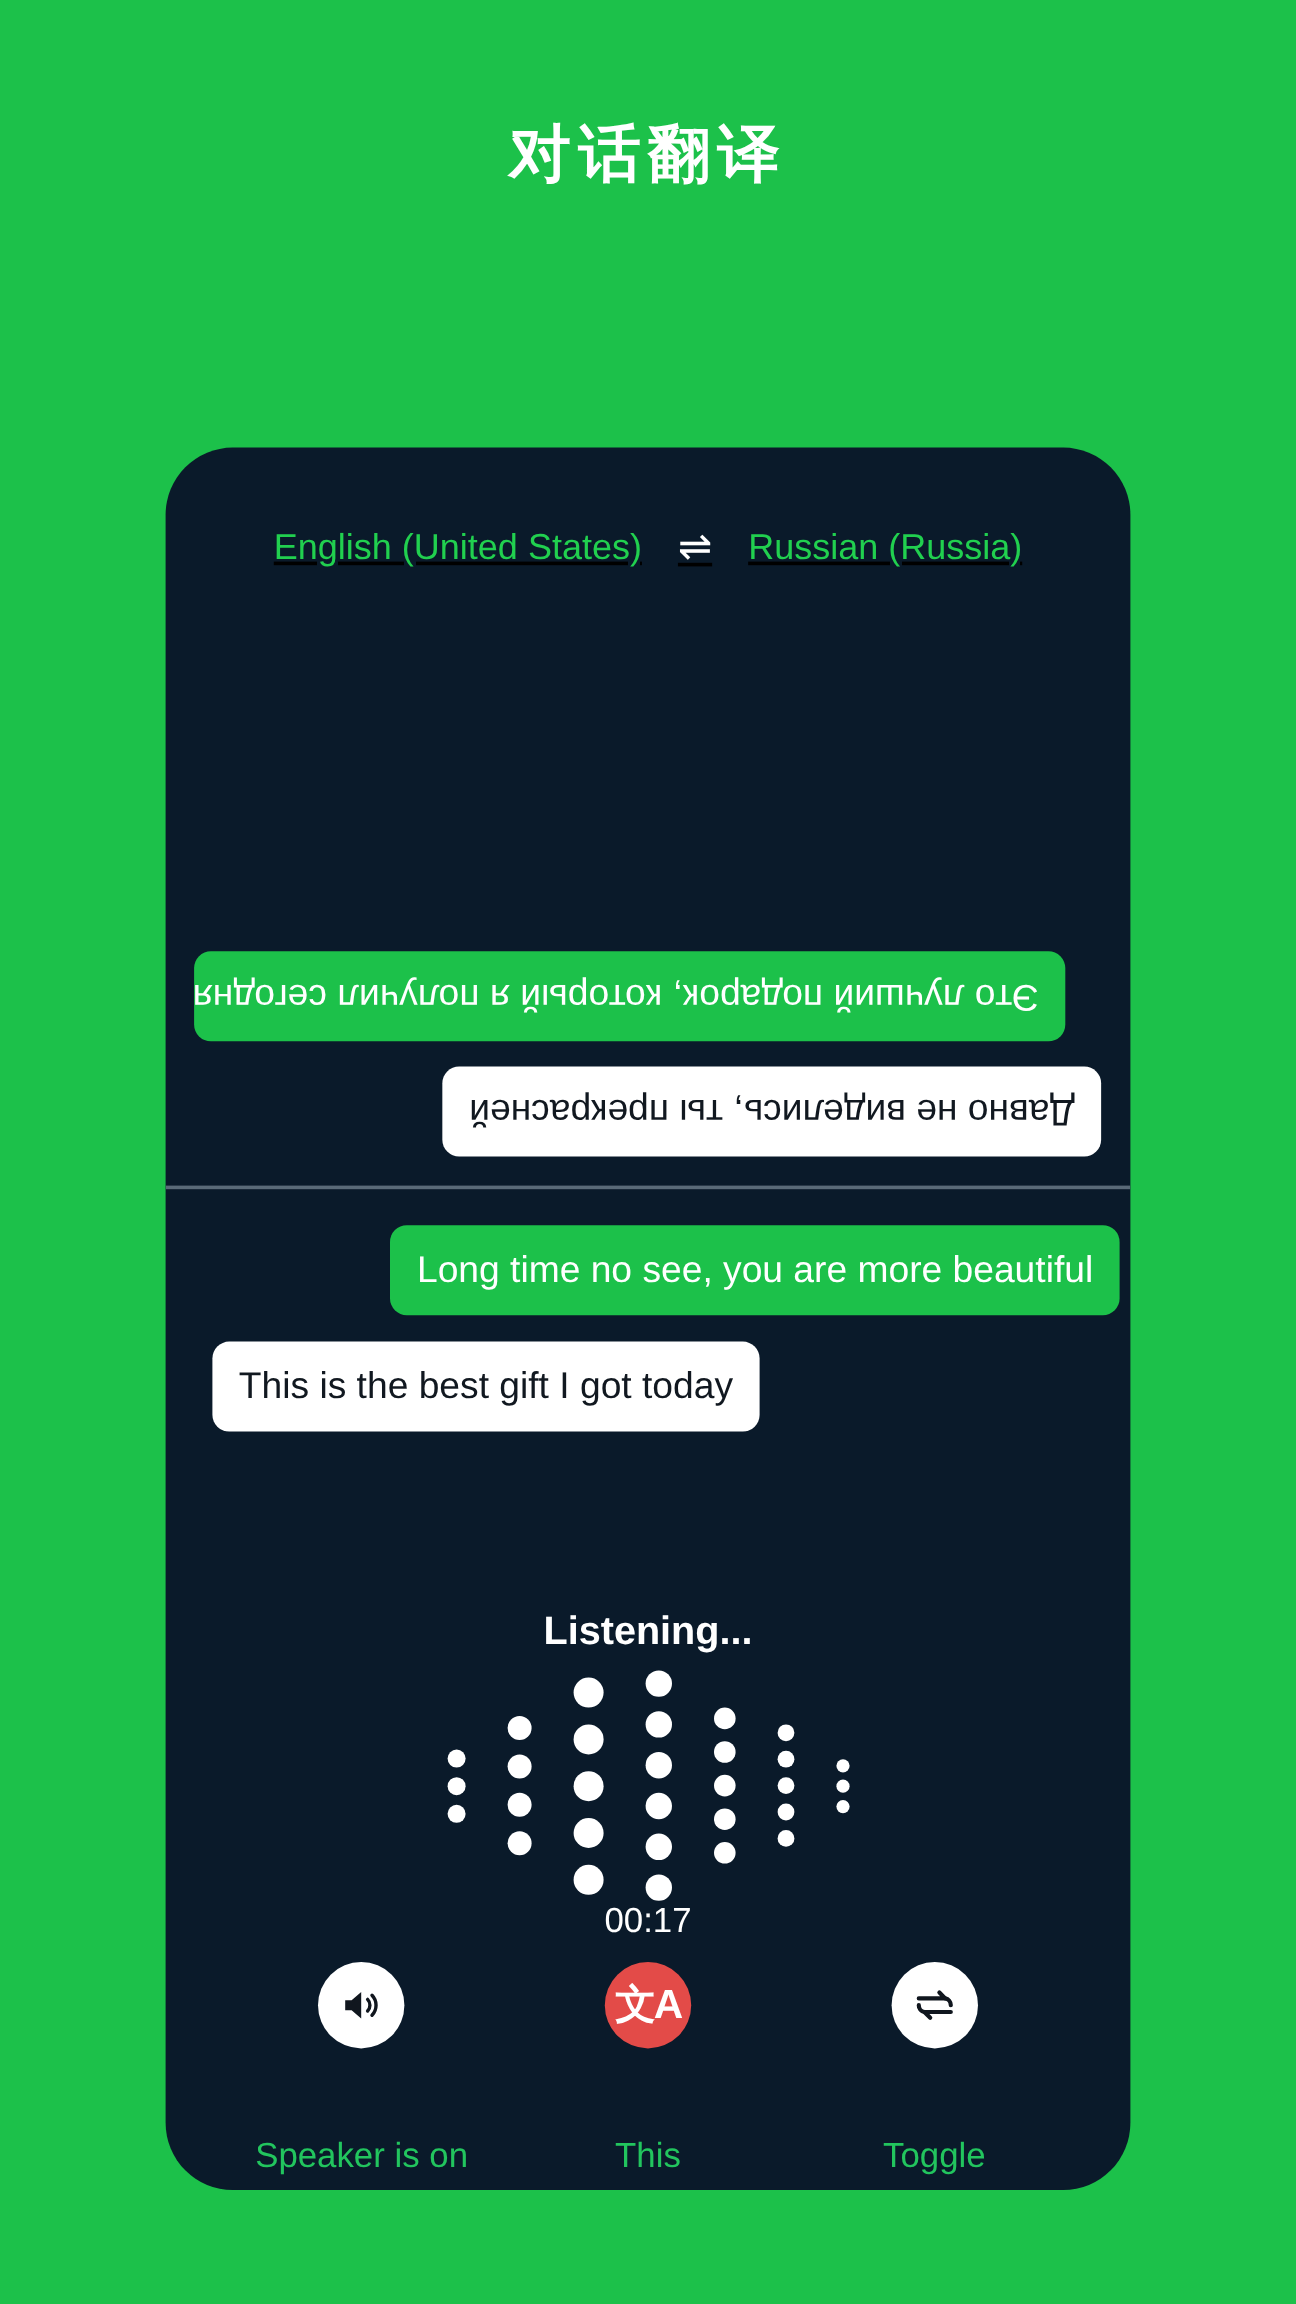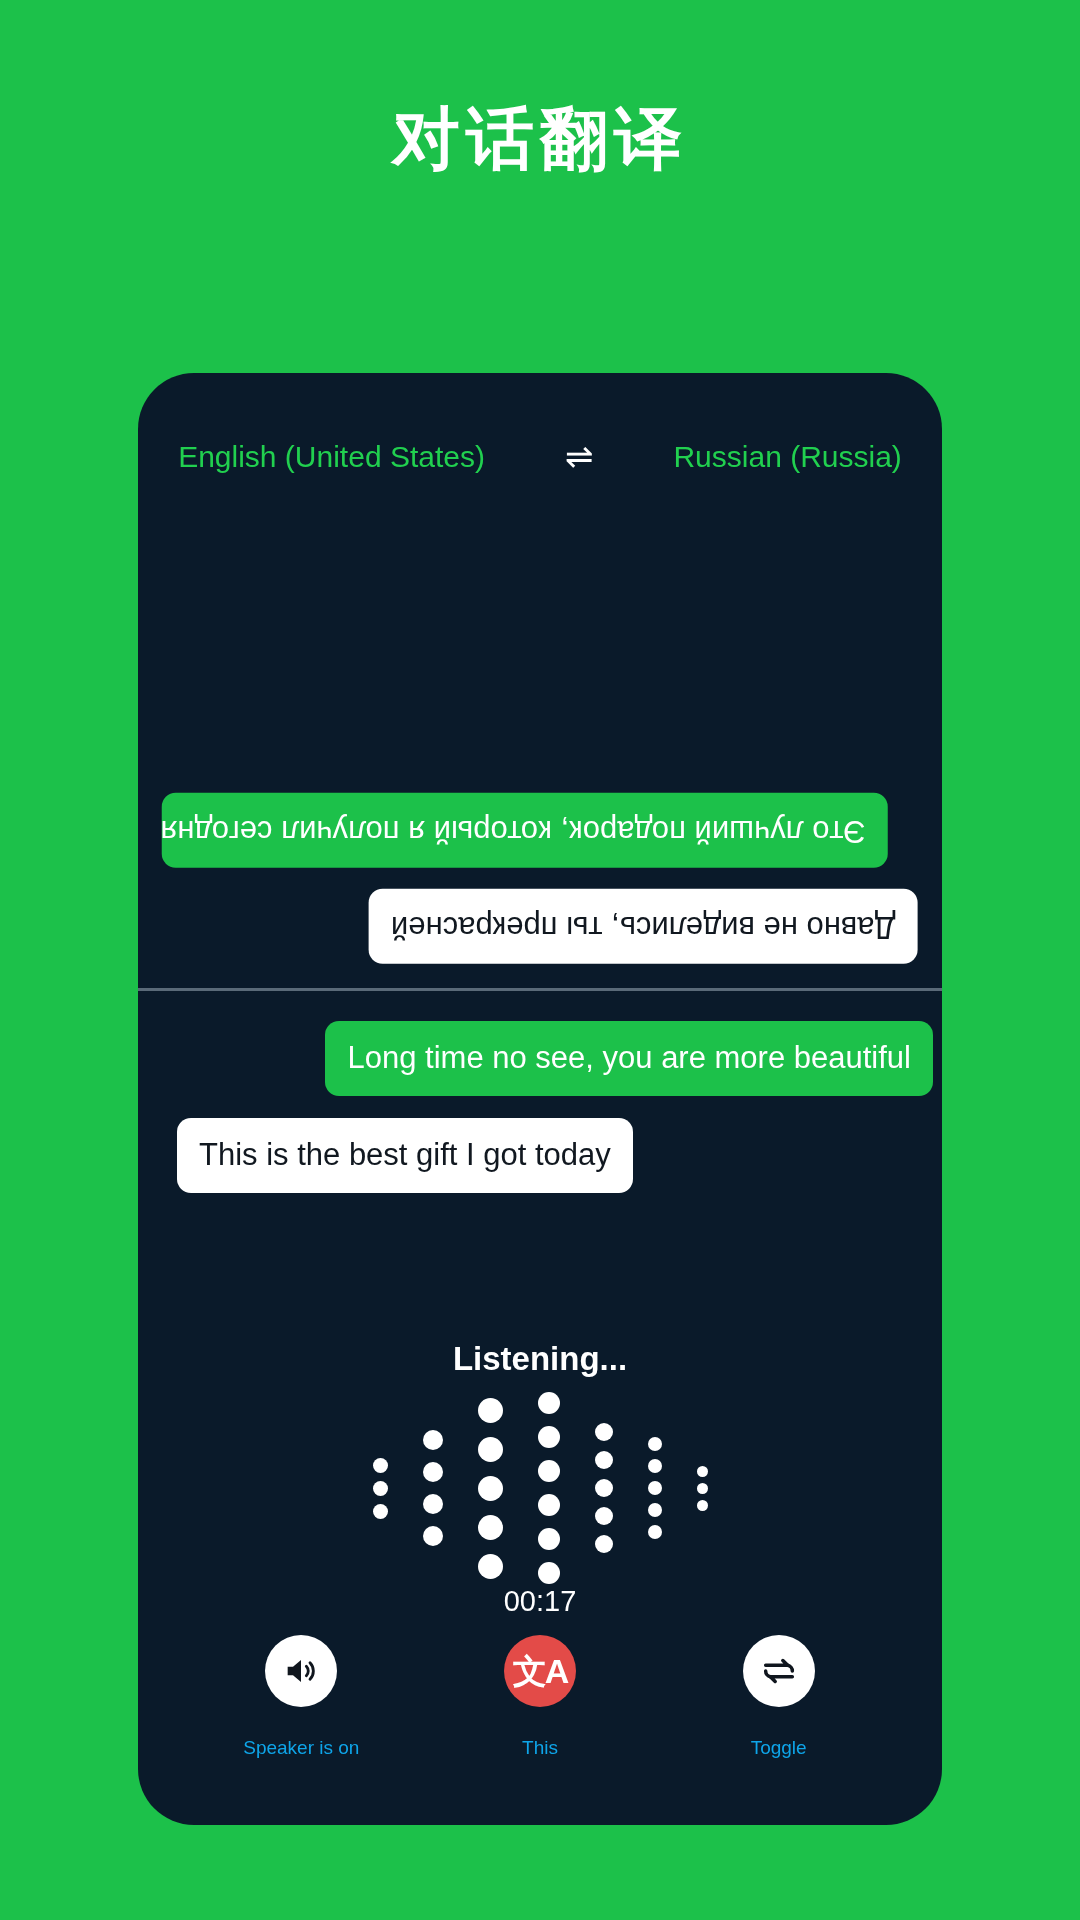--- a/index.html
+++ b/index.html
@@ -15,21 +15,21 @@
   }
 
   
   .page-title {
     position: absolute;
     top: 98px;
     left: 0;
     width: 1080px;
     text-align: center;
     color: #FFFFFF;
-    font-size: 68px;
+    font-size: 52px;
     font-weight: bold;
     letter-spacing: 6px;
     line-height: 1.2;
     white-space: nowrap;
   }
 
   
   .phone {
     position: absolute;
     left: 138px;
@@ -43,22 +43,23 @@
 
   
   .lang-bar {
     position: absolute;
     top: 67px;
     left: 0;
     width: 100%;
     display: flex;
     align-items: center;
     justify-content: center;
-    gap: 80px;
+    gap: 30px;
     padding: 0 38px;
+    text-decoration: underline;
   }
   .lang-item {
     color: #21D04F;
     font-size: 30px;
     font-weight: 500;
     white-space: nowrap;
   }
   .swap-icon {
     color: #FFFFFF;
     font-size: 34px;
@@ -189,23 +190,24 @@
     width: 72px;
     height: 72px;
     border-radius: 50%;
     display: flex;
     align-items: center;
     justify-content: center;
     background: #FFFFFF;
   }
   .control-circle.red { background: #E34B48; }
   .control-label {
-    color: #0ea5e9;
-    font-size: 19px;
+    color: #22c55e;
+    font-size: 29px;
     white-space: nowrap;
+    margin-top: 44px;
   }
   .tr-glyph {
     color: #FFFFFF;
     font-size: 34px;
     font-weight: bold;
     line-height: 1;
     letter-spacing: -2px;
   }
 </style>
 </head>

